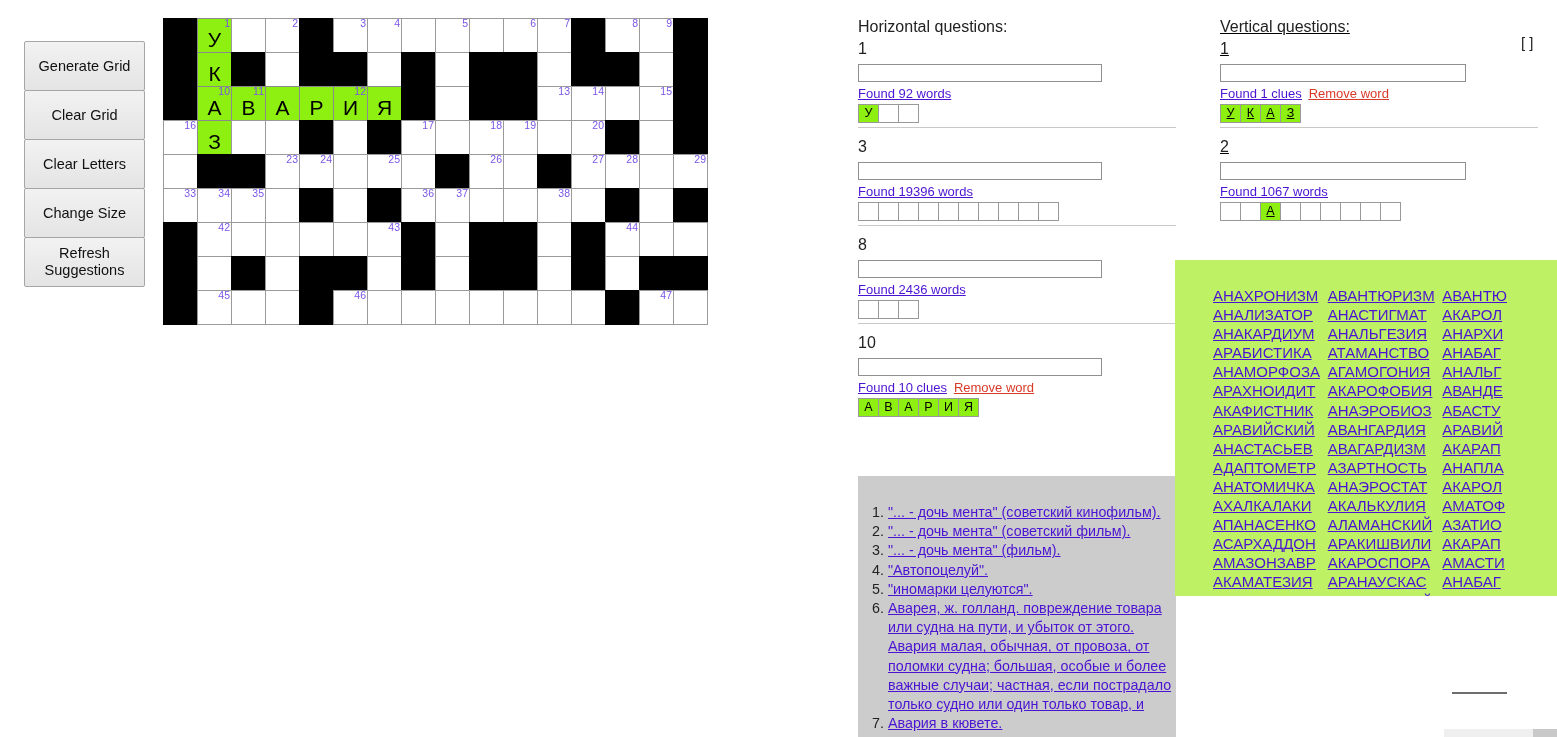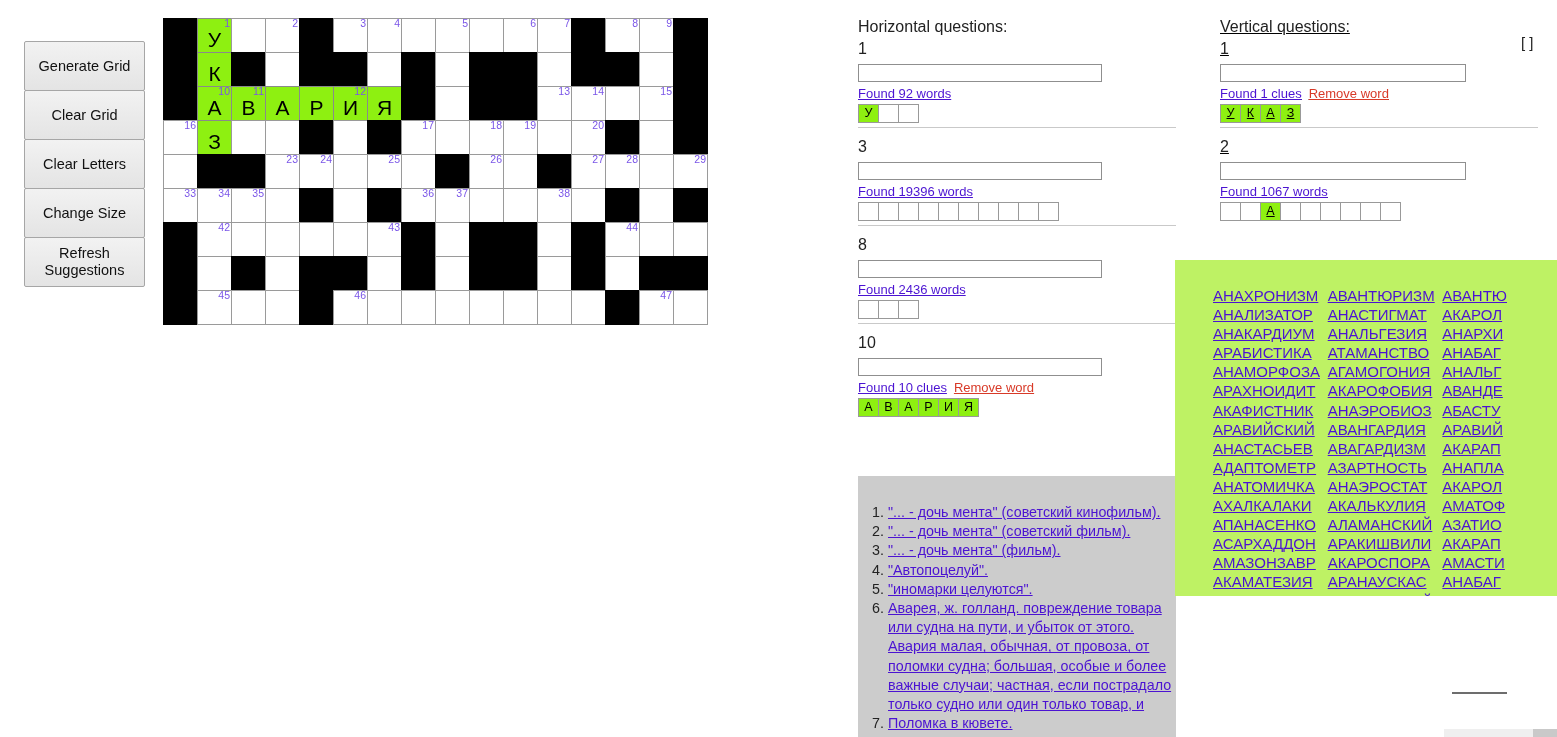--- a/index.html
+++ b/index.html
@@ -477,21 +477,21 @@
 </div>
 
 <div id="cluebox">
   <ol id="cluelist">
       <li><a>"... - дочь мента" (советский кинофильм).</a></li>
       <li><a>"... - дочь мента" (советский фильм).</a></li>
       <li><a>"... - дочь мента" (фильм).</a></li>
       <li><a>"Автопоцелуй".</a></li>
       <li><a>"иномарки целуются".</a></li>
       <li class="wrap"><a>Аварея, ж. голланд. повреждение товара или судна на пути, и убыток от этого. Авария малая, обычная, от провоза, от поломки судна; большая, особые и более важные случаи; частная, если пострадало только судно или один только товар, и</a></li>
-      <li><a>Поломка в кювете.</a></li>
+      <li><a>Авария в кювете.</a></li>
       <li class="wrap"><a>Поломка, выход из строя механизма, устройства, машины или системы.</a></li>
     </ol>
 </div>
 
 <div id="sugg">
   <div id="sugg-cols">
       <div class="sug-col">
         <a>АНАХРОНИЗМ</a>
         <a>АНАЛИЗАТОР</a>
         <a>АНАКАРДИУМ</a>

